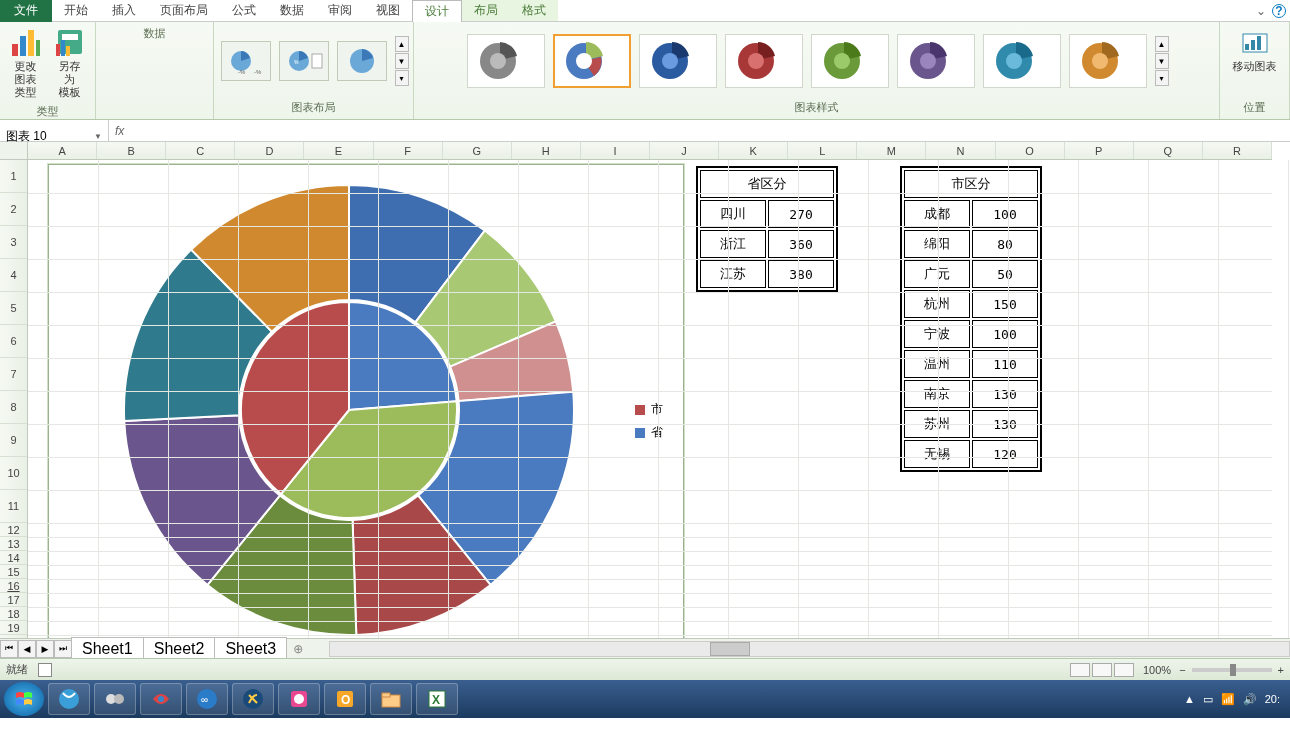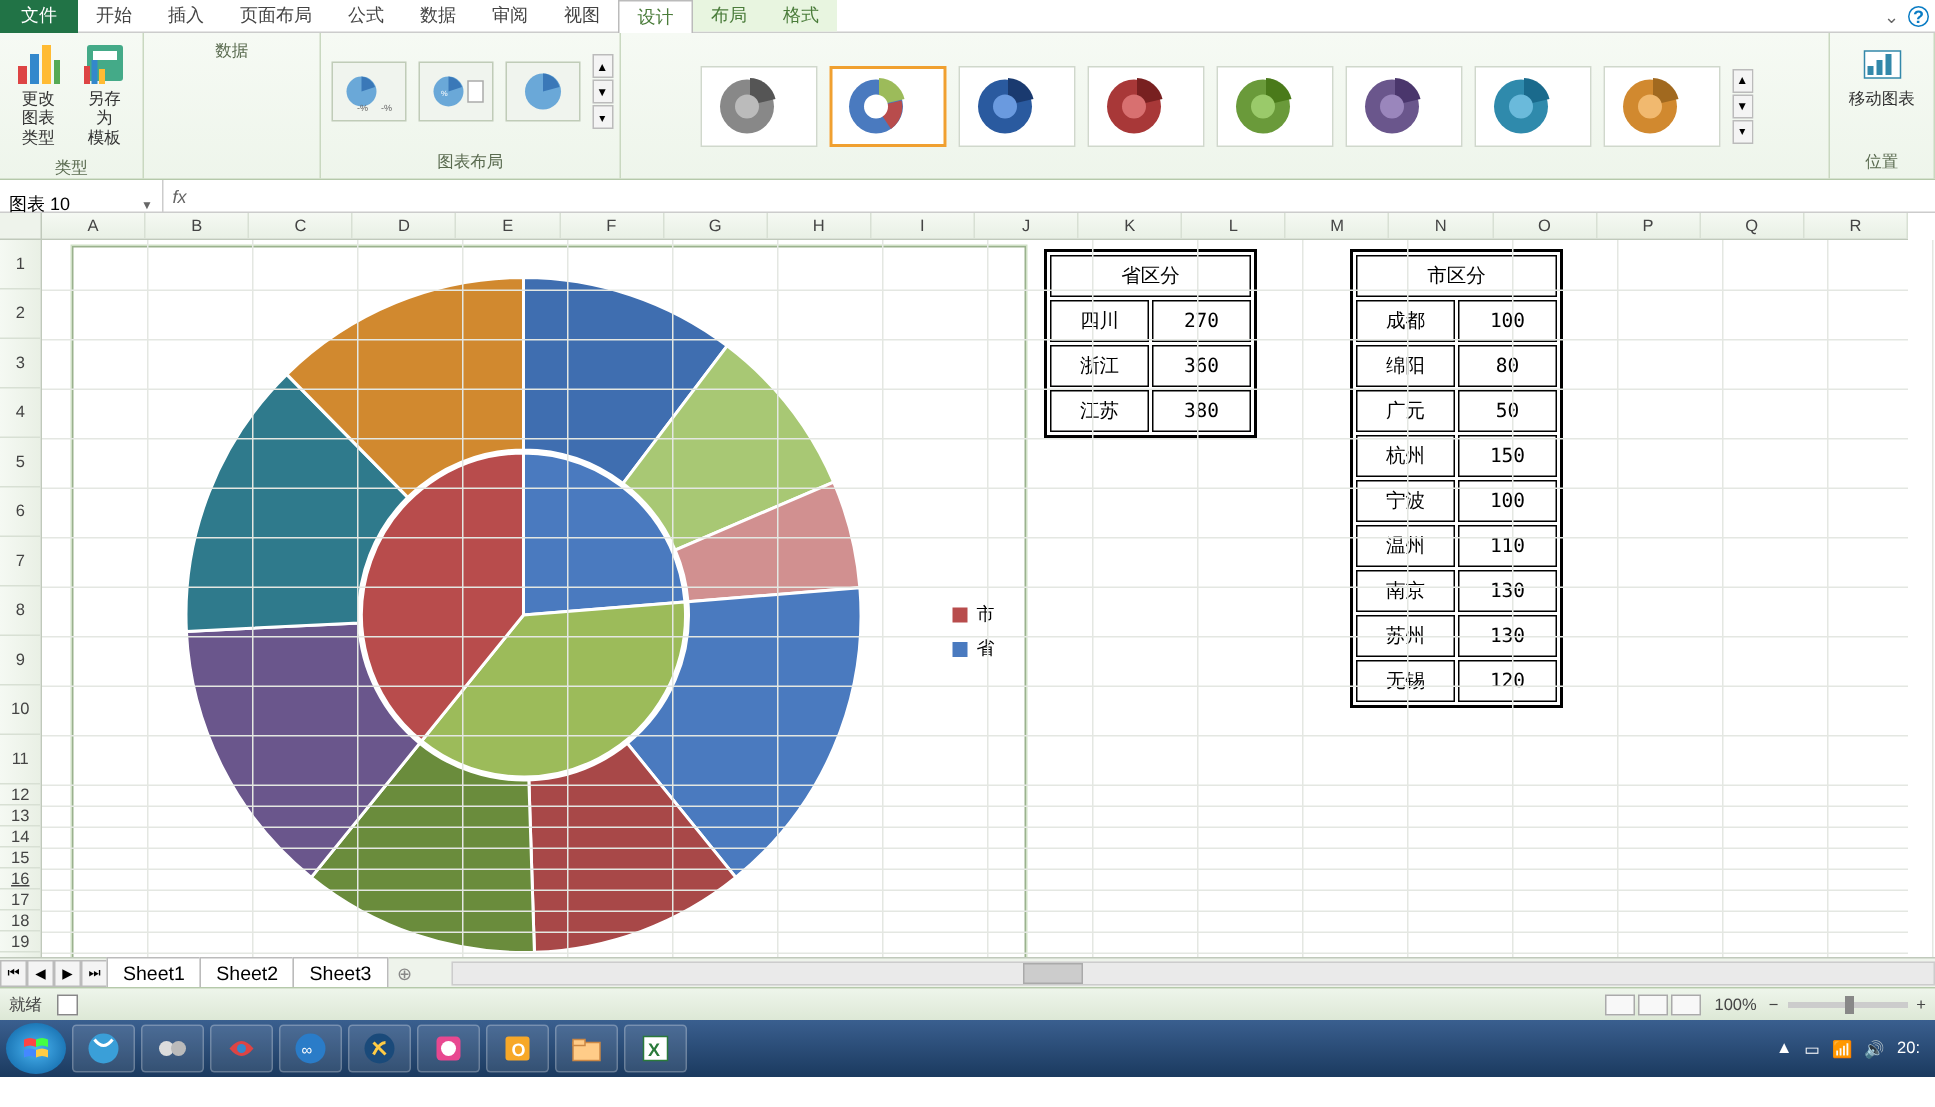--- a/index.html
+++ b/index.html
@@ -56,21 +56,21 @@
 
 .dtable { position: absolute; border: 2px solid #000; background: #fff; }
 .dtable td, .dtable th { border: 1px solid #000; padding: 4px 0; text-align: center; font-family: SimSun, monospace; font-size: 13px; width: 66px; height: 25px; }
 .dtable th { font-weight: normal; }
 .dtable .hdr { text-align: center; }
 
 
 .sheet-tabs { position: absolute; left: 0; right: 0; bottom: 0; height: 20px; background: #eef3eb; border-top: 1px solid #c0c9bb; display: flex; align-items: center; }
 .sheet-tabs .nav { display: flex; }
 .sheet-tabs .nav div { width: 18px; height: 18px; border: 1px solid #bbb; background: #f4f4f4; font-size: 9px; display: flex; align-items: center; justify-content: center; }
-.sheet-tabs .tab { padding: 2px 10px; border: 1px solid #bbb; background: #fff; font-size: 13px; margin-left: -1px; }
+.sheet-tabs .tab { padding: 2px 10px; border: 1px solid #bbb; background: #fff; font-size: 16px; margin-left: -1px; }
 .sheet-tabs .tab.active { background: #fff; border-bottom-color: #fff; }
 .sheet-tabs .hscroll { flex: 1; margin-left: 20px; height: 16px; background: #eaeaea; border: 1px solid #ccc; position: relative; }
 .sheet-tabs .hscroll .thumb { position: absolute; left: 380px; width: 40px; top: 0; bottom: 0; background: #ccc; border: 1px solid #aaa; }
 
 
 .status { height: 22px; background: linear-gradient(#eef5eb,#dde8d6); border-top: 1px solid #b5c9aa; display: flex; align-items: center; padding: 0 6px; font-size: 11px; color: #444; }
 .status .spacer { flex: 1; }
 .status .viewbtn { width: 20px; height: 14px; border: 1px solid #aaa; margin: 0 1px; background: #f8f8f8; }
 .status .slider { width: 80px; height: 4px; background: #ccc; margin: 0 6px; position: relative; }
 .status .slider .th { position: absolute; left: 38px; top: -4px; width: 6px; height: 12px; background: #888; }
@@ -230,20 +230,21 @@
             <path d="M22 22 L22 4 A18 18 0 0 1 39 18 Z" fill="#a1691f" transform="translate(2,-1)"></path>
             <circle cx="22" cy="22" r="8" fill="#f1b96f"></circle>
           </svg>
         </div>
       <div class="scrollbtns">
         <div>▲</div>
         <div>▼</div>
         <div>▾</div>
       </div>
     </div>
+    <div class="label">图表样式</div>
   </div>
 
   <div class="rgroup" style="width:70px">
     <div class="body">
       <div class="rbtn">
         <div class="ico">
             <svg width="32" height="32">
               <rect x="4" y="8" width="24" height="18" fill="#fff" stroke="#38a"></rect>
               <rect x="6" y="18" width="4" height="6" fill="#38a"></rect>
               <rect x="12" y="14" width="4" height="10" fill="#38a"></rect>

